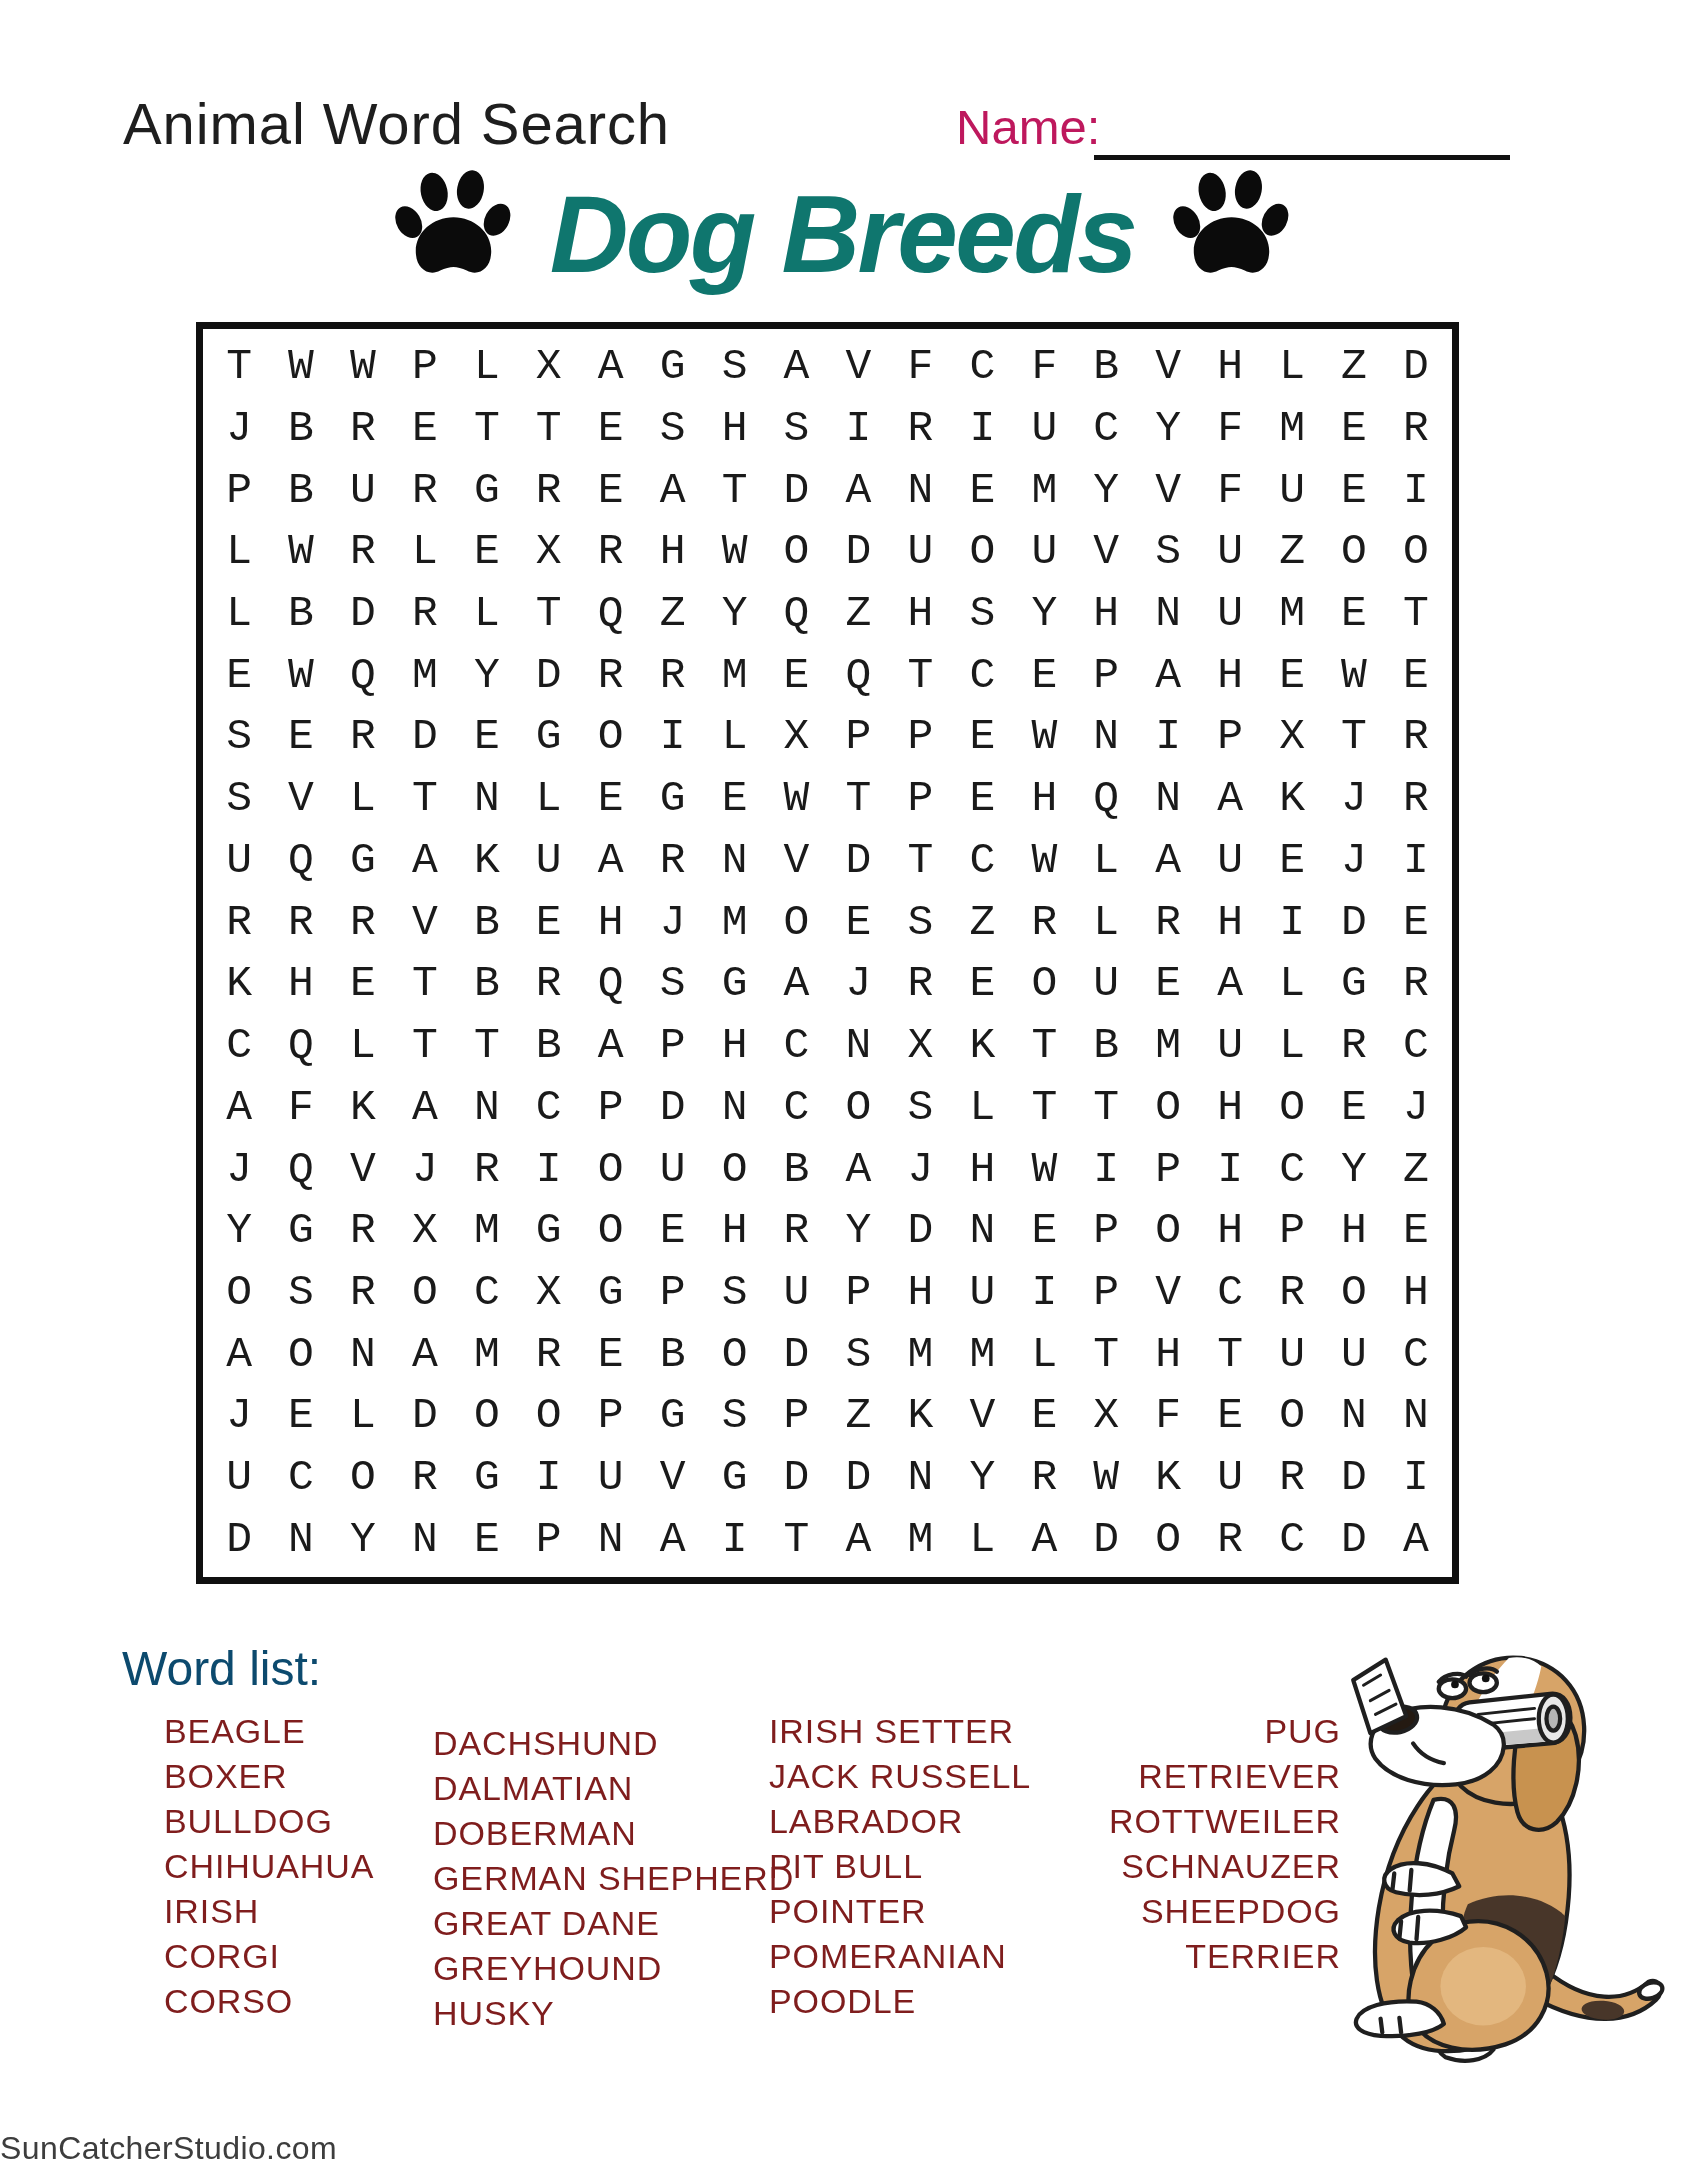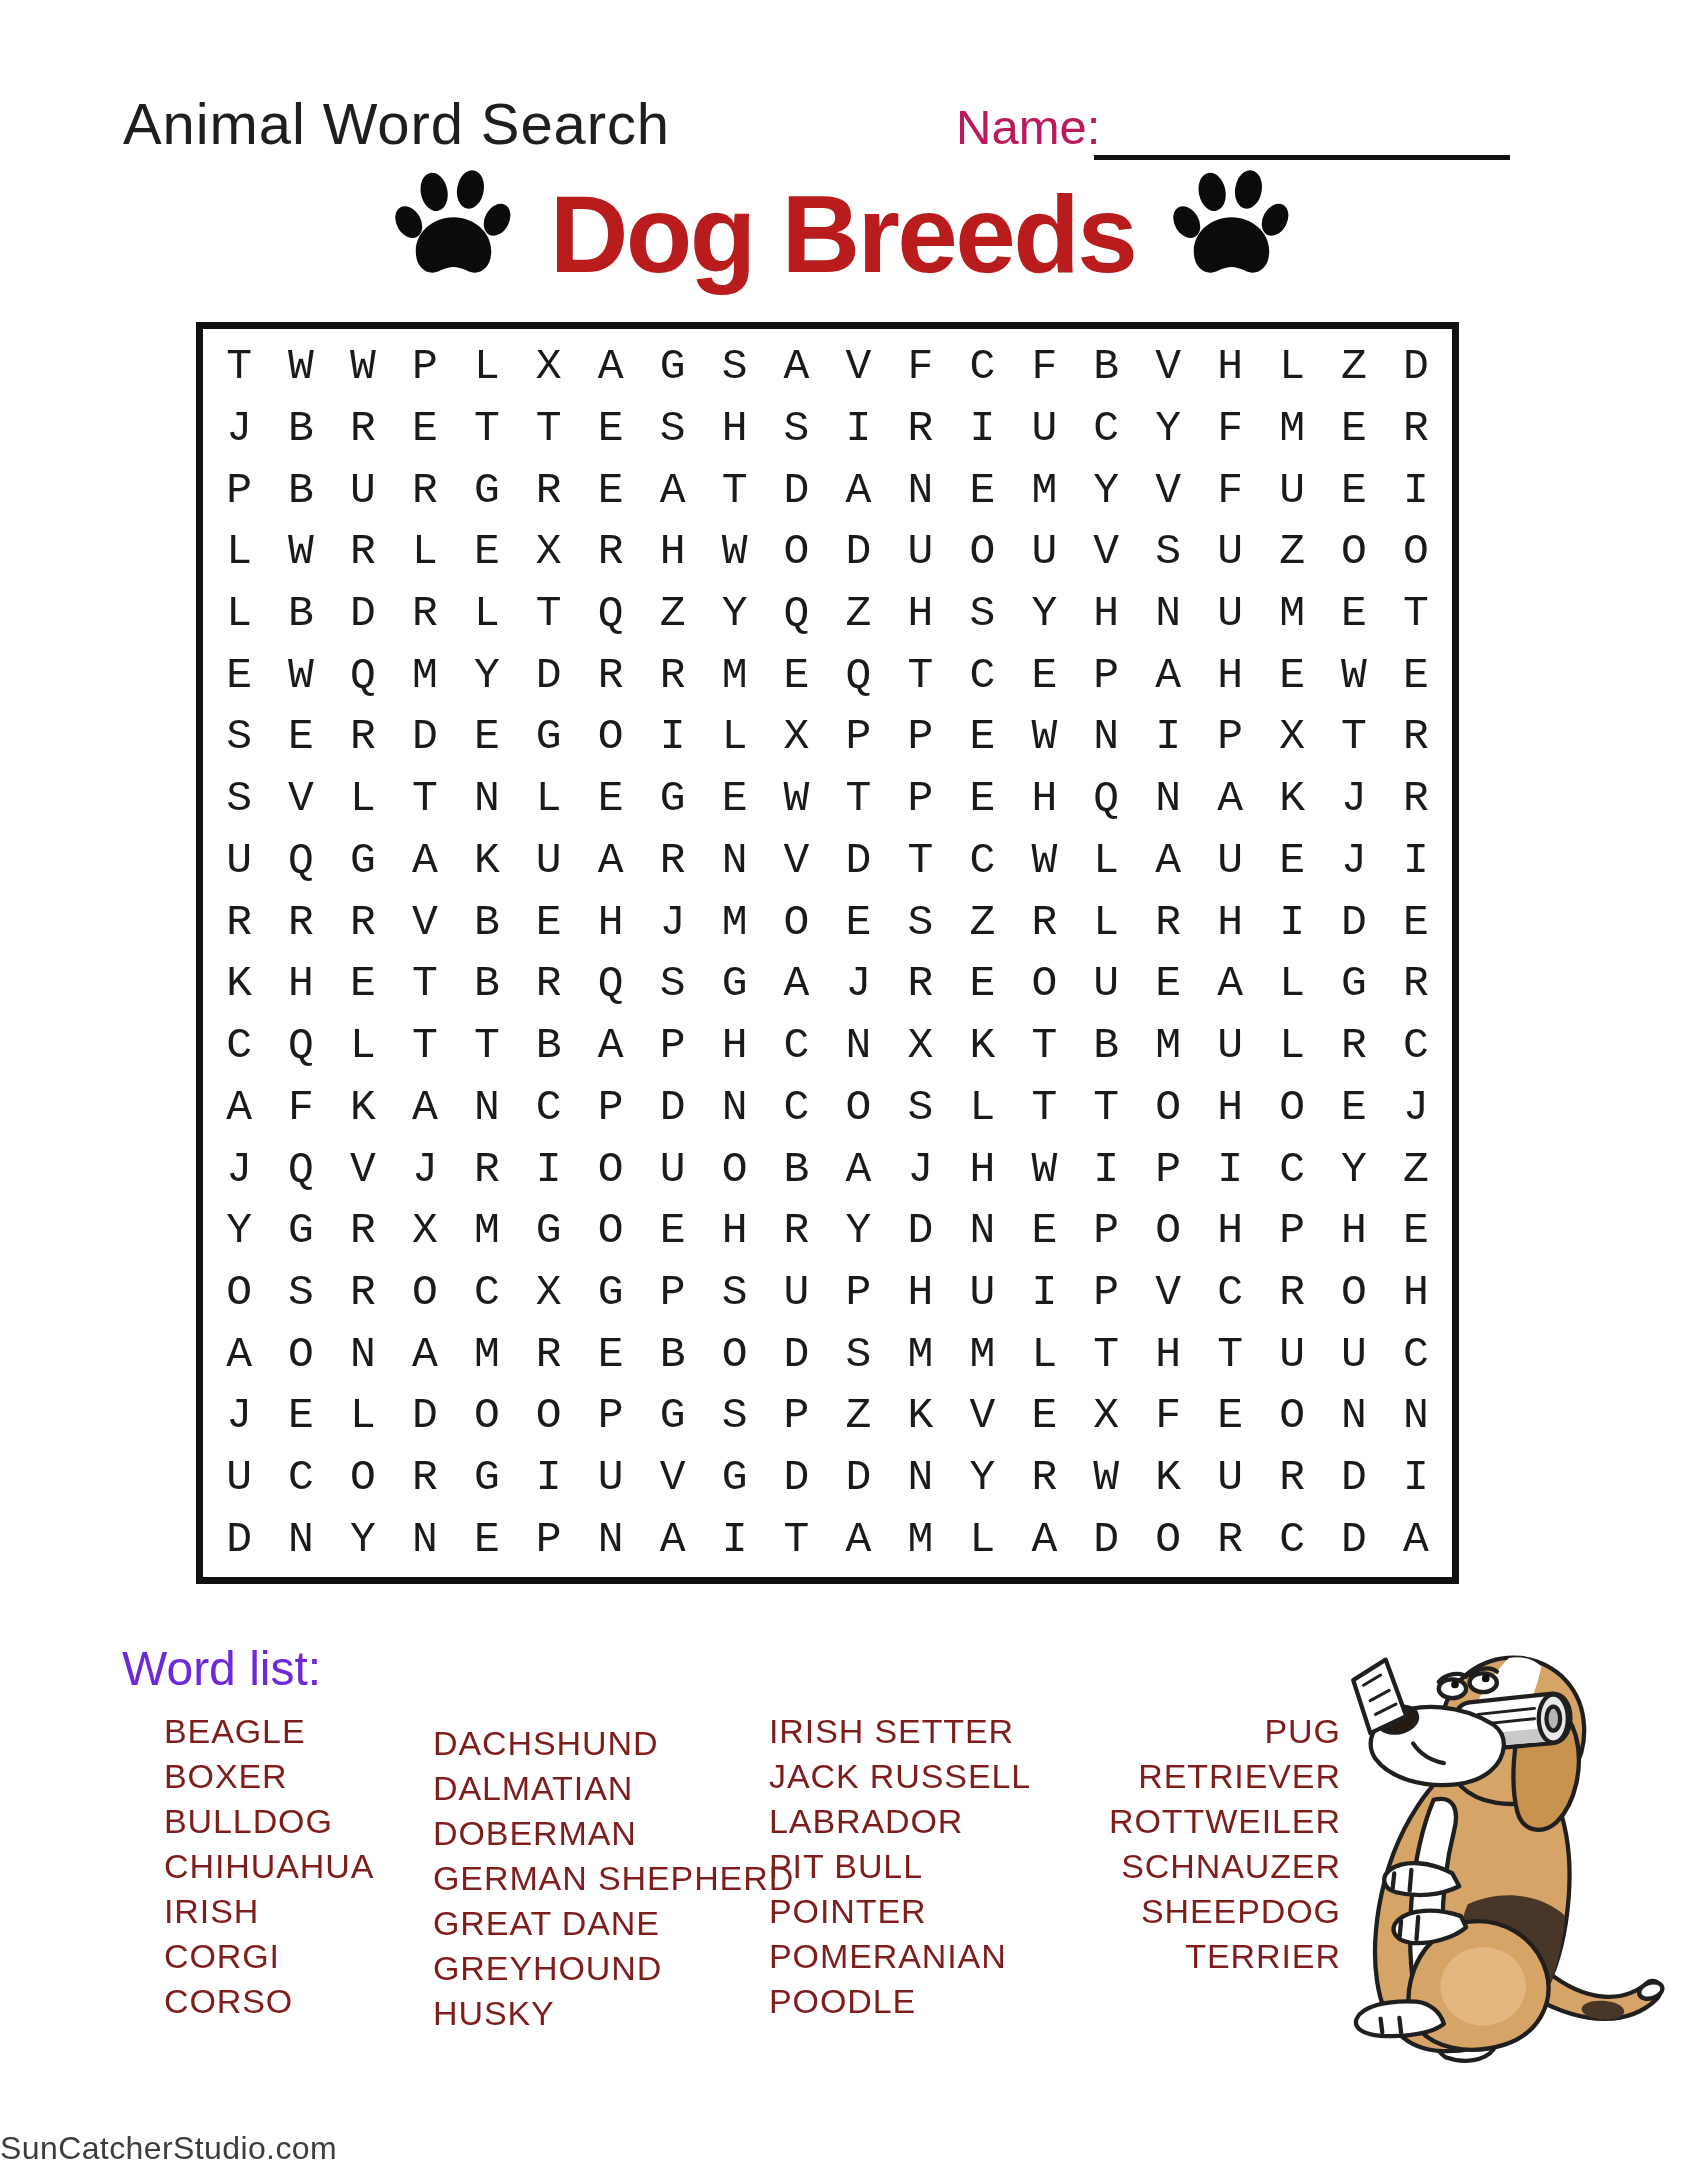--- a/index.html
+++ b/index.html
@@ -23,39 +23,39 @@
   }
   .name-line{
     position:absolute;left:1094px;top:155px;width:416px;height:0;
     border-top:5.1px solid #111;
   }
   .puzzle-title-row{
     position:absolute;left:0;top:174px;width:100%;
     display:flex;justify-content:center;align-items:center;gap:36px;
   }
   .puzzle-title{
-    font-size:109px;font-weight:800;letter-spacing:-2.6px;color:#b91c1c;
-    line-height:1;white-space:nowrap;
+    font-size:109px;font-weight:800;letter-spacing:-2.6px;color:#0f766e;
+    line-height:1;white-space:nowrap;font-style:italic;
   }
   .paw{width:121px;height:121px;transform:translateY(-5.1px);}
   .paw svg{width:100%;height:100%;fill:#0b0b0b;}
   .grid-box{
     position:absolute;left:196px;top:322px;width:1263px;height:1262px;
     border:7.7px solid #101010;box-sizing:border-box;
     display:grid;grid-template-columns:repeat(20,1fr);grid-template-rows:repeat(20,1fr);
     padding:6.8px 5.1px;background:#fff;
   }
   .grid-cell{
     display:flex;align-items:center;justify-content:center;
     font-family:"Liberation Mono", monospace;
     font-size:43px;color:var(--grid-ink);line-height:1;
   }
   .word-list-label{
     position:absolute;left:122px;top:1641px;
-    font-size:48px;font-weight:300;color:#6d28d9;
+    font-size:48px;font-weight:300;color:#0c4a6e;
   }
   .word-col{
     position:absolute;top:1709px;
     font-size:34px;font-weight:400;letter-spacing:0.9px;color:#7f1d1d;
     line-height:45px;white-space:nowrap;
   }
   .word-col.c0{left:164px;}
   .word-col.c1{left:433px;margin-top:12px;}
   .word-col.c2{left:769px;}
   .word-col.c3{left:1109px;text-align:right;}

